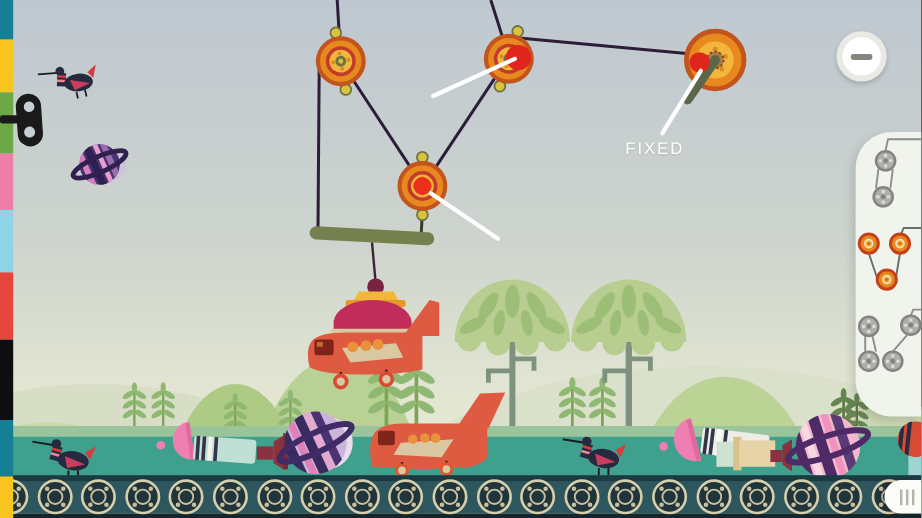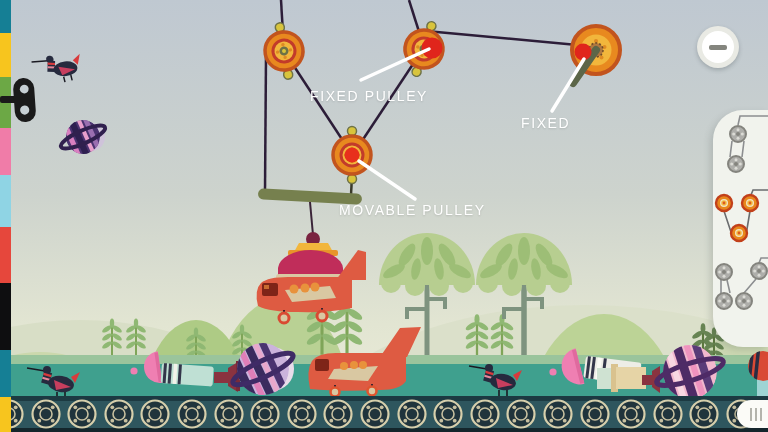--- a/index.html
+++ b/index.html
@@ -363,23 +363,21 @@
     <ellipse cx="83" cy="137" rx="24" ry="6.5" fill="none" stroke="#30204e" stroke-width="4" transform="rotate(-24 83 137)"></ellipse>
   </g>
 
   <g stroke="#ffffff" stroke-width="3.5" stroke-linecap="round">
     <line x1="361" y1="80" x2="429" y2="49"></line>
     <line x1="552" y1="111" x2="584" y2="59"></line>
     <line x1="359" y1="161" x2="415" y2="199"></line>
   </g>
 </svg>
 
-<div class="label" style="left:310px;top:88px">FIXED PULLEY</div>
 <div class="label" style="left:521px;top:115px">FIXED</div>
-<div class="label" style="left:339px;top:202px">MOVABLE PULLEY</div>
 
 <div id="zoom-out">
   <div class="inner">
         <div class="bar"></div>
       </div>
 </div>
 
 <div id="tray">
   <svg width="55" height="237" viewBox="0 0 55 237">
     <g>

